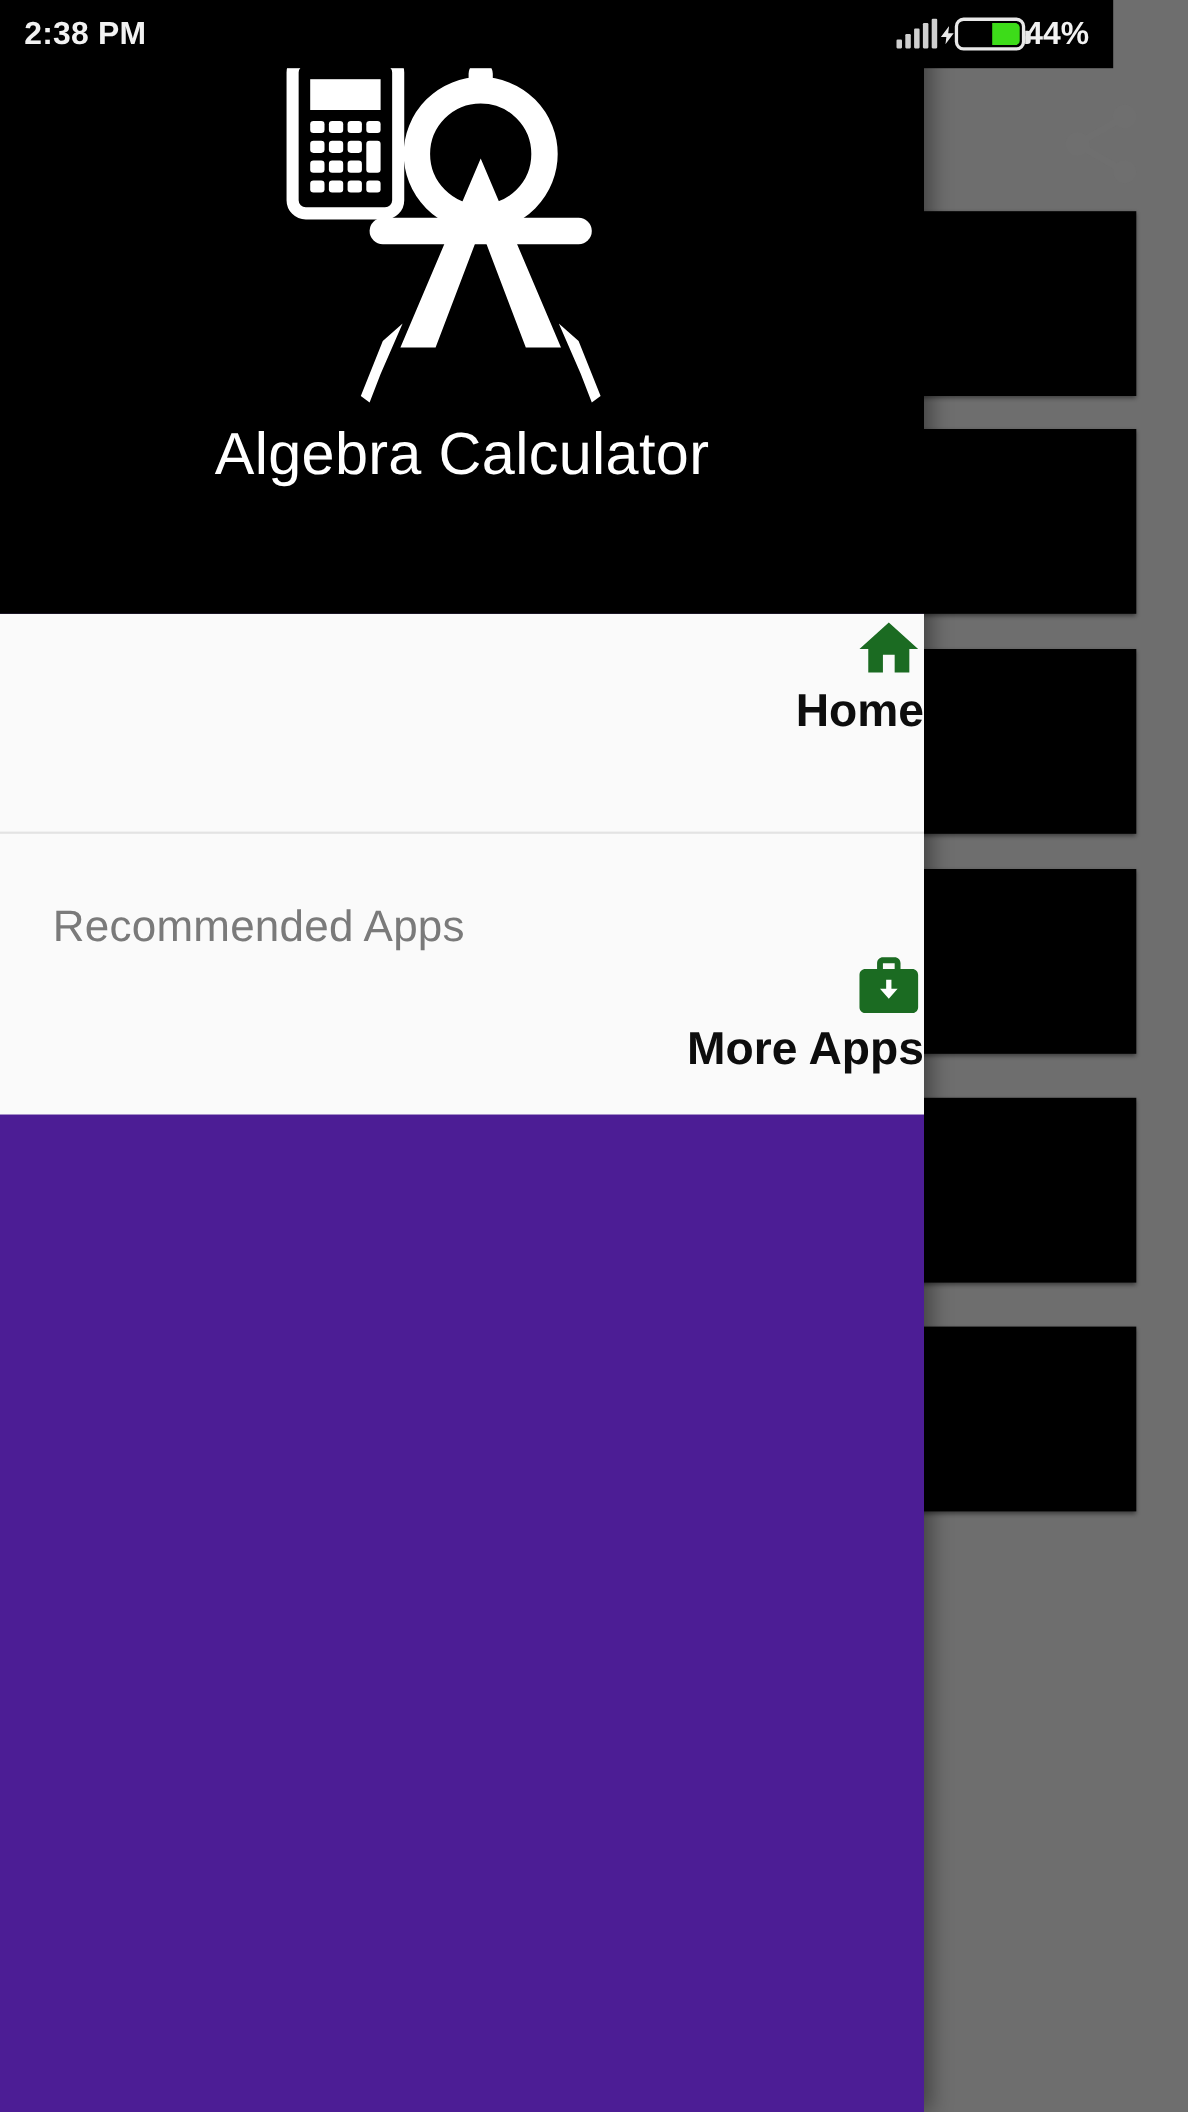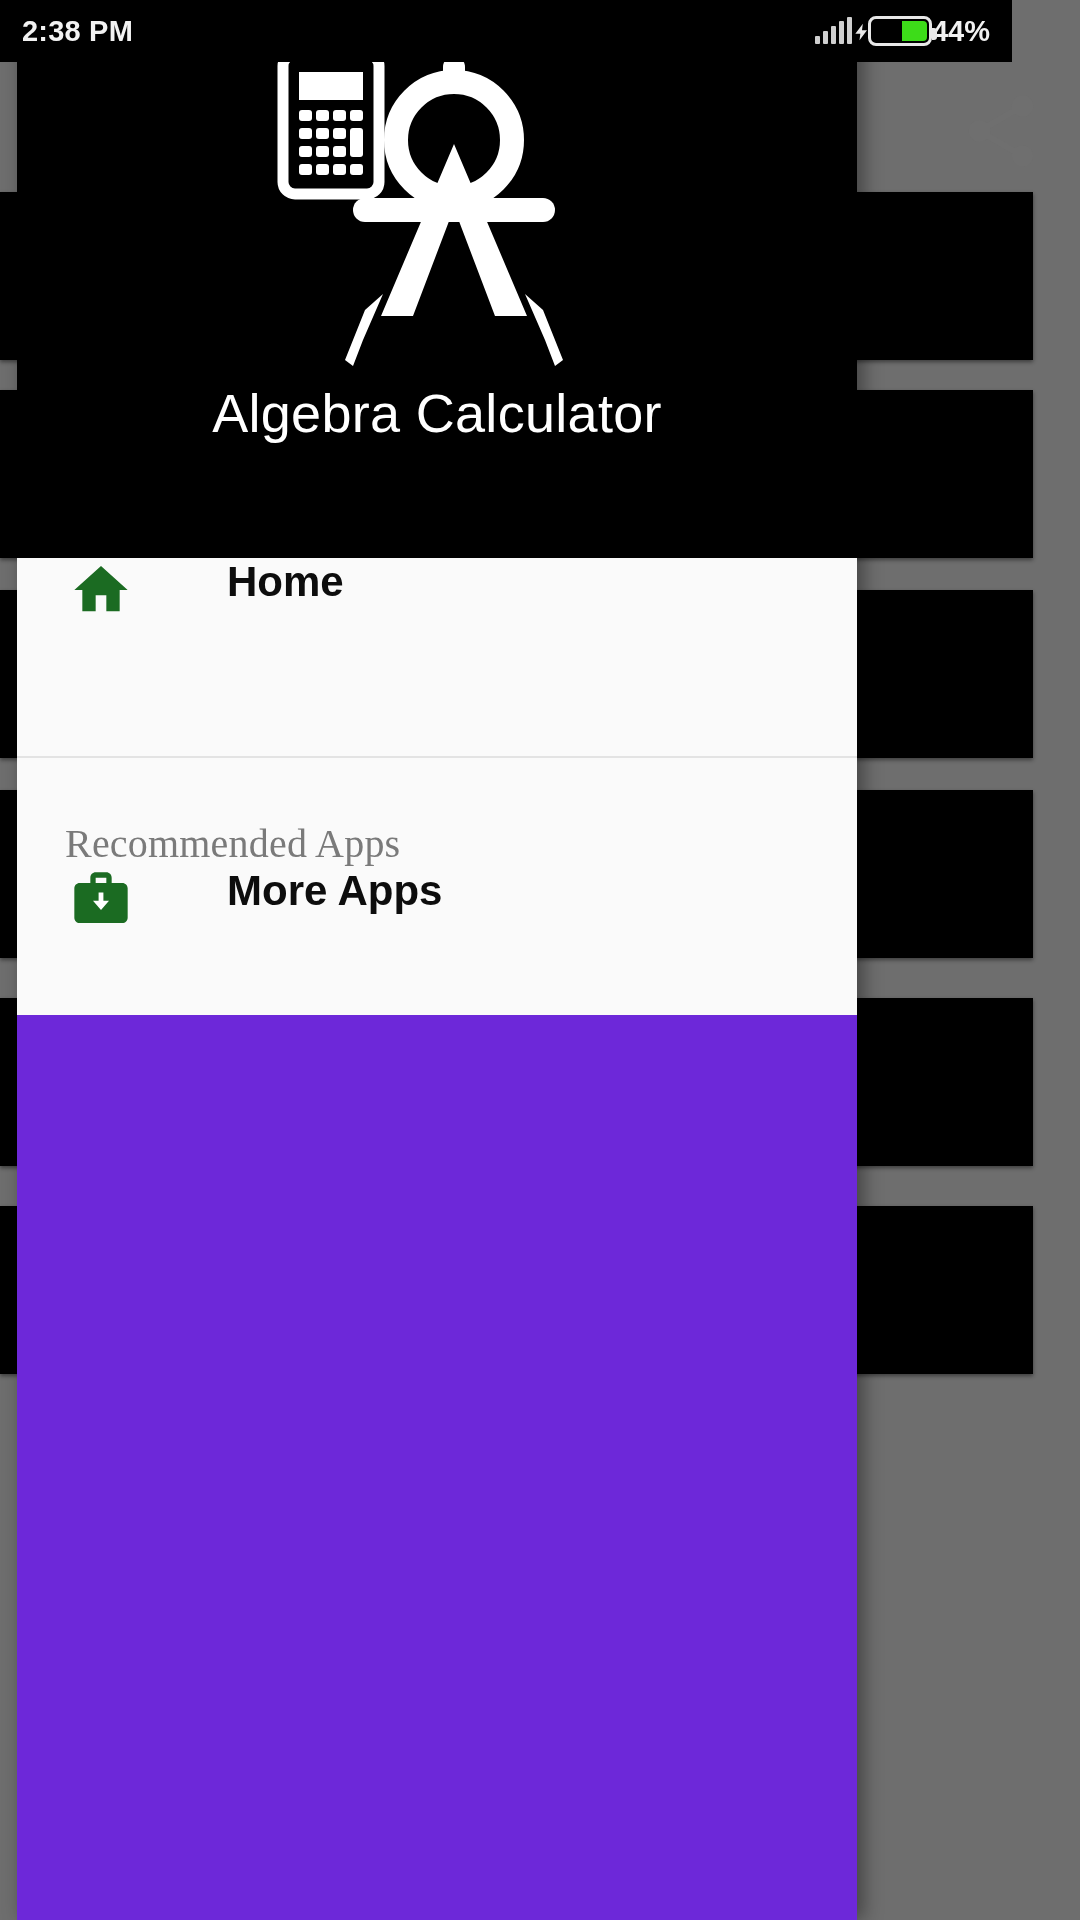--- a/index.html
+++ b/index.html
@@ -45,45 +45,45 @@
   .bg-card-label{
     color:#6a6a6a; font-size:54px; white-space:nowrap;
     padding-left:30px;
   }
   .bg-share{
     position:absolute; z-index:8; left:958px; top:88px; width:86px; height:86px;
   }
 
   
   .drawer{
-    position:absolute; left:17px; top:0; width:840px; height:1920px;
-    background:#6d28d9; z-index:20;
+    position:absolute; left:0; top:0; width:840px; height:1920px;
+    background:#4c1d95; z-index:20;
     box-shadow:6px 0 18px rgba(0,0,0,.40);
   }
   .drawer-header{
     position:relative; width:840px; height:558px; background:#000;
     display:flex; flex-direction:column; align-items:center; justify-content:flex-start;
   }
   .logo-wrap{ position:relative; width:340px; height:330px; margin-top:48px; }
   .logo-wrap svg{ display:block; width:340px; height:330px; }
   .app-title{
     color:#ffffff; font-size:54px; font-weight:400; letter-spacing:.3px;
     margin-top:4px;
   }
 
   .drawer-body{ background:#fafafa; }
   .nav-item{
-    display:flex; align-items:flex-start; height:198px; padding-left:52px; background:#fafafa;
+    display:flex; align-items:flex-end; height:198px; padding-left:52px; background:#fafafa;flex-direction:column;
   }
   .nav-icon{ width:64px; height:64px; flex:0 0 64px; display:flex; align-items:center; justify-content:center; }
   .nav-icon svg{ display:block; }
   .nav-label{ margin-left:94px; font-size:42px; font-weight:bold; color:#0d0d0d; }
   .nav-divider{ height:2px; background:#e3e3e3; width:840px; }
   .section-head{
-    font-size:40px; color:#7a7a7a; padding:62px 0 0 48px; letter-spacing:.2px;font-family:Liberation Serif, serif;
+    font-size:40px; color:#7a7a7a; padding:62px 0 0 48px; letter-spacing:.2px;
   }
   .nav-item.compact{ height:148px; }
   .nav-item.compact .nav-label{ font-size:42px; }
 </style>
 </head>
 <body>
 
 <div id="screen">
 
   <div class="bg-scrim"></div>

